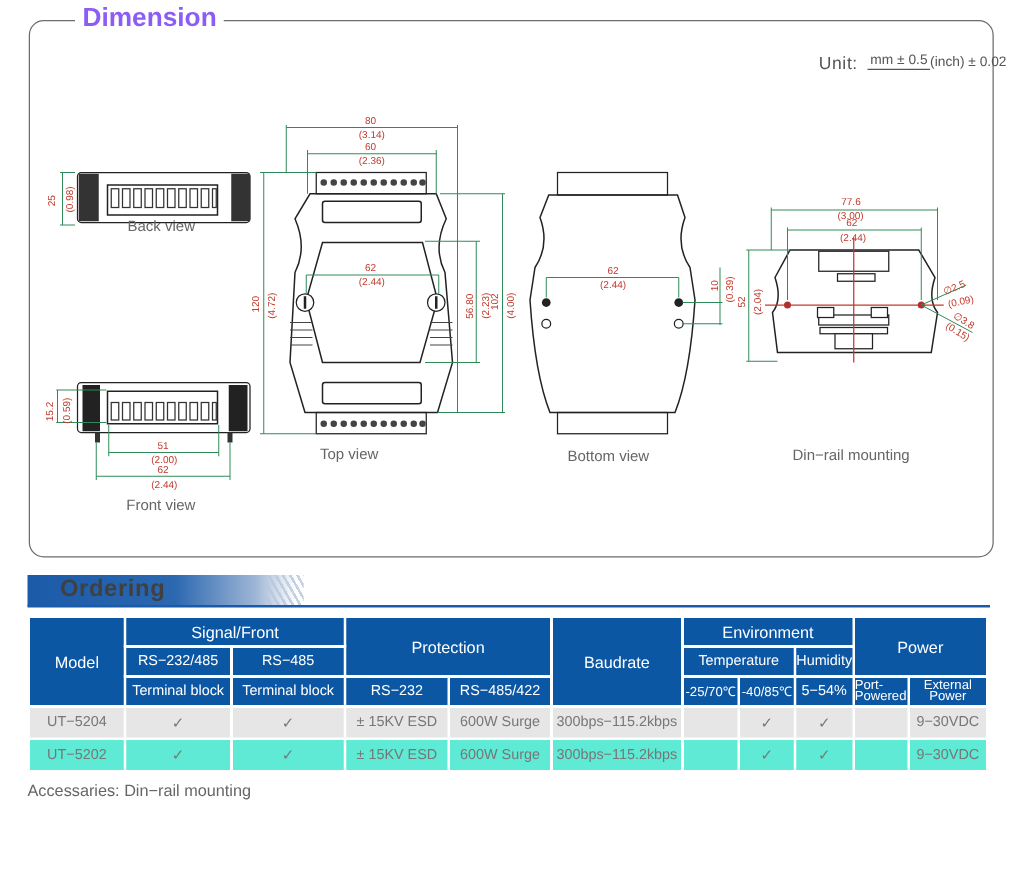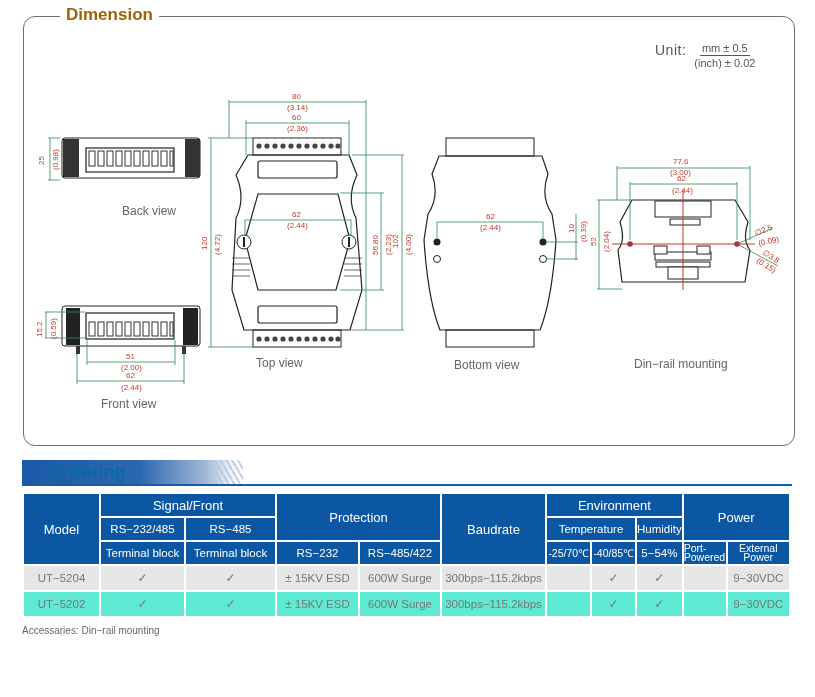--- a/index.html
+++ b/index.html
@@ -1,50 +1,50 @@
 <!DOCTYPE html>
 <html><head>
 <meta charset="utf-8">
 <style>
   html, body { margin: 0; padding: 0; background: #ffffff; }
   body { width: 815px; height: 697px; position: relative; overflow: hidden; font-family: "Liberation Sans", sans-serif; }
 
   
   .dim-frame { position: absolute; left: 23px; top: 16px; width: 770px; height: 428px; border: 1px solid #6d6d6d; border-radius: 12px; }
-  .dim-title { position: absolute; left: 60px; top: 4px; padding: 0 6px; background: #fff; color: #a16207; font-weight: bold; font-size: 17px; line-height: 22px; }
+  .dim-title { position: absolute; left: 60px; top: 4px; padding: 0 6px; background: #fff; color: #8b5cf6; font-weight: bold; font-size: 21px; line-height: 22px; }
   .unit { position: absolute; left: 655px; top: 42px; color: #555; font-size: 12px; display: flex; align-items: flex-start; }
   .unit .lbl { font-size: 14px; margin-right: 8px; letter-spacing: 0.5px; }
-  .unit .frac { display: flex; flex-direction: column; align-items: center; font-size: 11px; }
+  .unit .frac { display: flex; align-items: center; font-size: 11px; }
   .unit .num { border-bottom: 1px solid #555; padding: 0 2px 1px; }
   .unit .den { padding-top: 1px; }
 
   .view-label { position: absolute; color: #666; font-size: 12px; white-space: nowrap; }
   .drawing { position: absolute; left: 0; top: 0; }
   .dimtxt { fill: #c0392b; font-size: 8px; font-family: "Liberation Sans", sans-serif; }
   .gl { stroke: #2e8b57; stroke-width: 0.8; fill: none; }
   .bl { stroke: #222; stroke-width: 1.2; fill: none; }
   .bf { stroke: #222; stroke-width: 1; fill: #fff; }
 
   
   .ord-banner { position: absolute; left: 22px; top: 460px; width: 215px; height: 25px; background: linear-gradient(90deg, #1b5aa8 0%, #2c68b0 55%, #9fb6d6 85%, #ffffff 100%); }
-  .ord-title { position: absolute; left: 48px; top: 459px; color: #0369a1; font-weight: normal; font-size: 19px; line-height: 26px; letter-spacing: 0.5px; }
+  .ord-title { position: absolute; left: 48px; top: 459px; color: #404040; font-weight: bold; font-size: 19px; line-height: 26px; letter-spacing: 0.5px; }
   .ord-stripes { position: absolute; left: 213px; top: 460px; width: 30px; height: 25px;
     background: repeating-linear-gradient(60deg, transparent 0 3px, #b8c6dc 3px 5px); opacity: 0.8; }
   .ord-line { position: absolute; left: 22px; top: 484px; width: 770px; height: 2px; background: #1b5aa8; }
 
   table.ord { position: absolute; left: 22px; top: 492px; border-collapse: collapse; table-layout: fixed; font-size: 11.5px; }
   table.ord th, table.ord td { border: 2px solid #ffffff; text-align: center; padding: 0; white-space: nowrap; overflow: hidden; }
   table.ord th { background: #0b57a4; color: #fff; font-weight: normal; }
   table.ord th.big { font-size: 13px; }
   table.ord th.small { font-size: 10.5px; line-height: 9px; margin-left: 12px; }
   table.ord td { color: #777; height: 24px; }
   table.ord tr.r1 td { background: #e6e6e6; }
   table.ord tr.r2 td { background: #5eead4; }
   .check { color: #555; font-size: 12px; }
-  .acc { position: absolute; left: 22px; top: 625px; color: #666; font-size: 10px; }
+  .acc { position: absolute; left: 22px; top: 625px; color: #666; font-size: 13px; }
 </style>
 </head>
 <body>
 
 <div class="dim-frame"></div>
 <div class="dim-title">Dimension</div>
 
 <div class="unit">
   <span class="lbl">Unit:</span>
   <span class="frac">
@@ -252,21 +252,21 @@
 
     <line class="gl" x1="737" y1="244" x2="773" y2="228"></line>
     <line class="gl" x1="737" y1="244" x2="778" y2="266"></line>
     <text class="dimtxt" transform="translate(756,236) rotate(-22)">∅2.5</text>
     <text class="dimtxt" transform="translate(759,246) rotate(-12)">(0.09)</text>
     <text class="dimtxt" transform="translate(762,254) rotate(32)">∅3.8</text>
     <text class="dimtxt" transform="translate(756,262) rotate(32)">(0.15)</text>
   </g>
 </svg>
 
-<div class="view-label" style="left:102px; top:204px;margin-left:20px;">Back view</div>
+<div class="view-label" style="left:102px; top:174px;">Back view</div>
 <div class="view-label" style="left:101px; top:397px;">Front view</div>
 <div class="view-label" style="left:256px; top:356px;">Top view</div>
 <div class="view-label" style="left:454px; top:358px;">Bottom view</div>
 <div class="view-label" style="left:634px; top:357px;">Din−rail mounting</div>
 
 <div class="ord-banner"></div>
 <div class="ord-stripes"></div>
 <div class="ord-title">Ordering</div>
 <div class="ord-line"></div>
 

